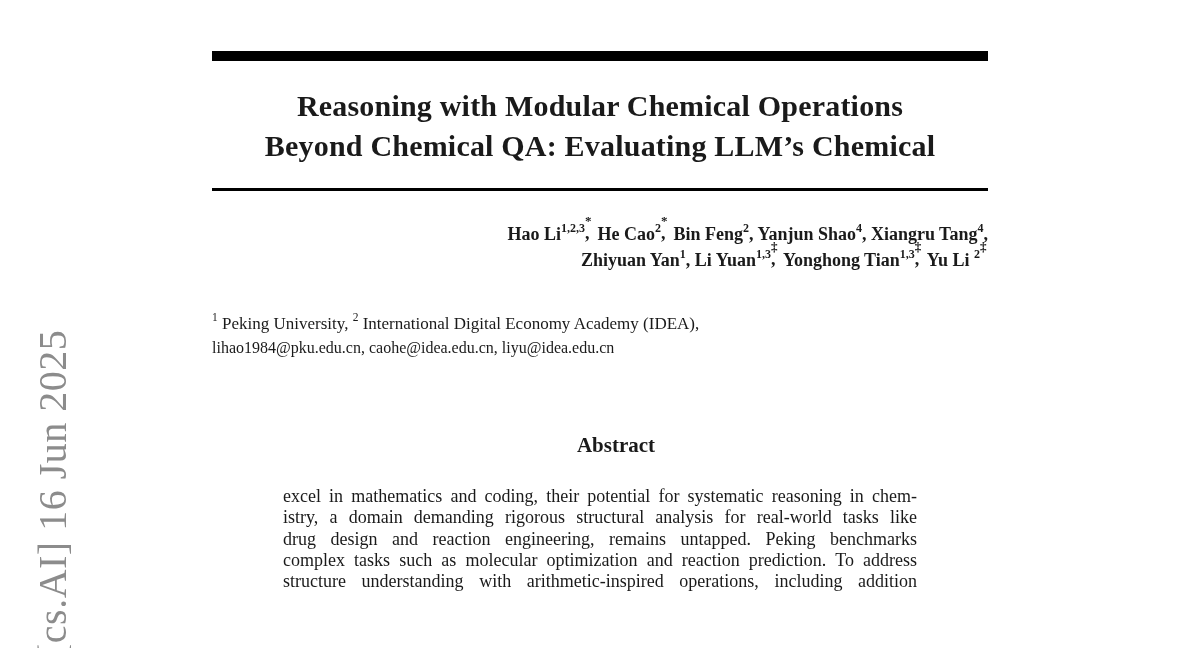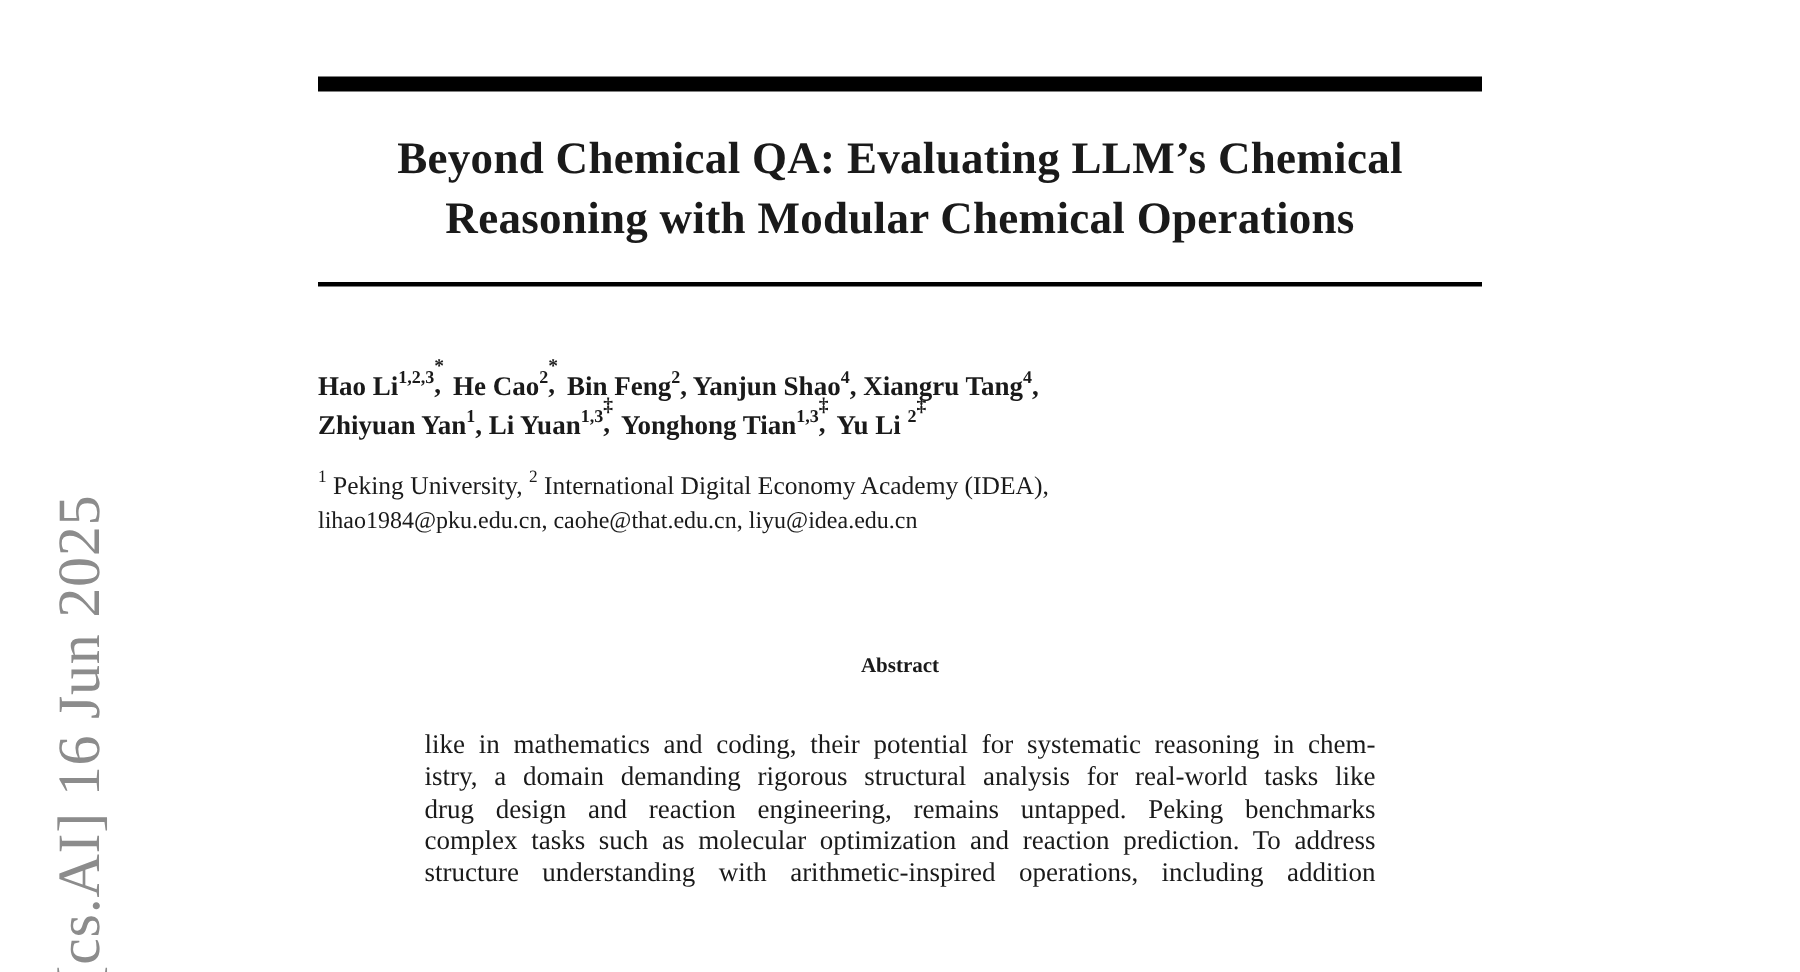--- a/index.html
+++ b/index.html
@@ -62,24 +62,24 @@
     width: 776px;
     text-align: center;
     font-weight: bold;
     font-size: 30px;
     line-height: 40px;
     letter-spacing: 0.2px;
   }
 
   .authors-block {
     position: absolute;
-    top: 244px;
+    top: 221px;
     left: 0;
     width: 776px;
-    text-align: left;
+    text-align: right;
     font-weight: bold;
     font-size: 18px;
     line-height: 26px;
   }
   .authors-block sup.au-sup {
     font-size: 12px;
     font-weight: bold;
     position: relative;
     top: -1px;
     vertical-align: super;
@@ -125,25 +125,25 @@
     position: relative;
     top: -1px;
   }
   .emails-line {
     font-size: 16px;
   }
 
   .abstract-heading {
     position: absolute;
     top: 432px;
-    left: 0;
+    left: 16px;
     width: 776px;
     text-align: center;
     font-weight: bold;
-    font-size: 14px;
+    font-size: 21px;
     line-height: 26px;
   }
 
   .abstract-body {
     position: absolute;
     top: 486px;
     left: 71px;
     width: 634px;
     font-size: 18px;
     line-height: 21.3px;
@@ -159,39 +159,39 @@
 </head>
 <body>
 
 <div class="arxiv-stamp">[cs.AI] 16 Jun 2025</div>
 
 <div class="paper">
 
   <div class="rule-thick"></div>
 
   <div class="title-block">
+    <div>Reasoning with Modular Chemical Operations</div>
     <div>Beyond Chemical QA: Evaluating LLM’s Chemical</div>
-    <div>Reasoning with Modular Chemical Operations</div>
   </div>
 
   <div class="rule-thin"></div>
 
   <div class="authors-block" id="authors">
       <div class="author-line"><span class="author-seg">Hao Li<sup class="au-sup">1,2,3</sup><span class="markstack"><span class="mk">*</span><span class="cm">,</span></span></span> <span class="author-seg">He Cao<sup class="au-sup">2</sup><span class="markstack"><span class="mk">*</span><span class="cm">,</span></span></span> <span class="author-seg">Bin Feng<sup class="au-sup">2</sup>,</span> <span class="author-seg">Yanjun Shao<sup class="au-sup">4</sup>,</span> <span class="author-seg">Xiangru Tang<sup class="au-sup">4</sup>,</span> </div>
       <div class="author-line"><span class="author-seg">Zhiyuan Yan<sup class="au-sup">1</sup>,</span> <span class="author-seg">Li Yuan<sup class="au-sup">1,3</sup><span class="markstack"><span class="mk">‡</span><span class="cm">,</span></span></span> <span class="author-seg">Yonghong Tian<sup class="au-sup">1,3</sup><span class="markstack"><span class="mk">‡</span><span class="cm">,</span></span></span> <span class="author-seg">Yu Li <sup class="au-sup">2</sup><span class="markstack"><span class="mk">‡</span></span></span> </div>
     </div>
 
   <div class="affil-block" id="affils">
       <div class="affil-line"><span class="affil-seg"><sup class="af-sup">1</sup> Peking University,</span> <span class="affil-seg"><sup class="af-sup">2</sup> International Digital Economy Academy (IDEA),</span> </div>
-      <div class="emails-line">lihao1984@pku.edu.cn, caohe@that.edu.cn, liyu@idea.edu.cn</div>
+      <div class="emails-line">lihao1984@pku.edu.cn, caohe@idea.edu.cn, liyu@idea.edu.cn</div>
     </div>
 
   <div class="abstract-heading">Abstract</div>
 
   <div class="abstract-body" id="abstract-body">
-      <div class="abs-line">like in mathematics and coding, their potential for systematic reasoning in chem-</div>
+      <div class="abs-line">excel in mathematics and coding, their potential for systematic reasoning in chem-</div>
       <div class="abs-line">istry, a domain demanding rigorous structural analysis for real-world tasks like</div>
       <div class="abs-line">drug design and reaction engineering, remains untapped. Peking benchmarks</div>
       <div class="abs-line">complex tasks such as molecular optimization and reaction prediction. To address</div>
       <div class="abs-line">structure understanding with arithmetic-inspired operations, including addition</div>
     </div>
 
 </div>
 
 </body></html>

